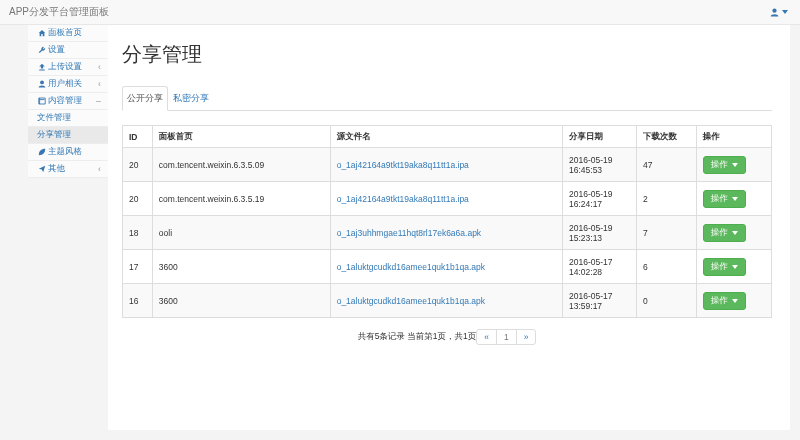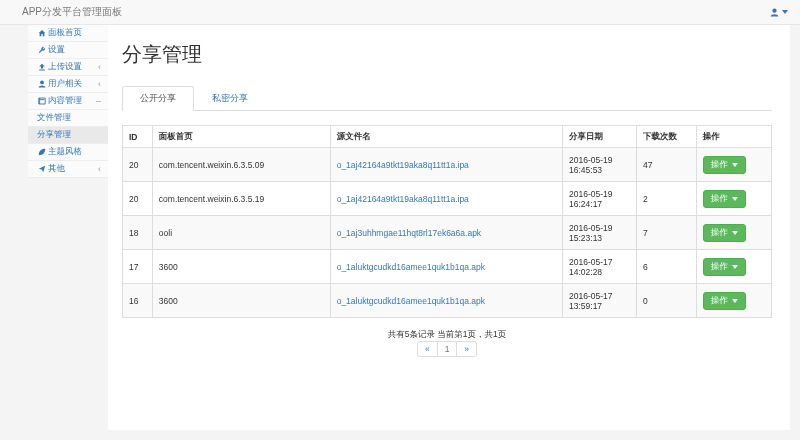--- a/index.html
+++ b/index.html
@@ -5,21 +5,21 @@
   * { margin:0; padding:0; box-sizing:border-box; }
   html,body { width:800px; height:440px; overflow:hidden; }
   body {
     font-family:"Liberation Sans","DejaVu Sans",sans-serif;
     background:#f4f4f4; color:#333; font-size:9px;
   }
   
   .navbar {
     height:25px; background:#f8f8f8; border-bottom:1px solid #e7e7e7;
     display:flex; align-items:center; justify-content:space-between;
-    padding:0 12px 0 22px;
+    padding:0 12px 0 9px;
   }
   .navbar-brand { color:#777; font-size:10px; }
   .user-menu { display:flex; align-items:center; gap:3px; cursor:pointer; }
   .user-menu svg { display:block; }
   .caret {
     width:0; height:0; border-left:3px solid transparent;
     border-right:3px solid transparent; border-top:4px solid #337ab7;
     display:inline-block;
   }
   
@@ -38,21 +38,21 @@
   .side-item.active { background:#e9e9e9; }
   
   .main {
     flex:1; background:#fff; margin-right:10px; height:405px;
     padding:12px 18px 0 14px;
   }
   h1.page-title { font-size:20px; font-weight:normal; color:#333; margin:4px 0 18px; }
   
   .tabs { border-bottom:1px solid #ddd; display:flex; padding-left:0; }
   .tab {
-    font-size:9px; padding:5px 17px; margin-bottom:-1px; cursor:pointer;
+    font-size:9px; padding:5px 4px; margin-bottom:-1px; cursor:pointer;
     border:1px solid transparent; border-radius:3px 3px 0 0; color:#337ab7;
   }
   .tab.active {
     background:#fff; border-color:#ddd #ddd #fff; color:#555; cursor:default;
   }
   
   table.share-table {
     width:100%; border-collapse:collapse; margin-top:14px; font-size:8.5px;
   }
   .share-table th, .share-table td {
@@ -66,21 +66,21 @@
   .col-date { width:11.4%; } .col-dl { width:9.2%; } .col-op { width:11.6%; }
   .btn-op {
     background:#5cb85c; border:1px solid #4cae4c; color:#fff; font-size:8.5px;
     padding:2px 7px; border-radius:3px; cursor:pointer; display:inline-flex;
     align-items:center; gap:4px; font-family:inherit;
   }
   .btn-op .caret { border-top-color:#fff; }
   
   .table-footer {
     display:flex; justify-content:center; align-items:center;
-    margin-top:11px; font-size:8.5px; color:#333;flex-direction:column;
+    margin-top:11px; font-size:8.5px; color:#333;
   }
   .pagination { display:inline-flex; }
   .page-link {
     border:1px solid #ddd; background:#fff; color:#337ab7; padding:2px 7px;
     margin-left:-1px; cursor:pointer; font-size:8.5px;
   }
   .page-link:first-child { border-radius:3px 0 0 3px; margin-left:0; }
   .page-link:last-child { border-radius:0 3px 3px 0; }
   .page-link.current { color:#777; }
   .ico svg, .user-menu svg { fill:#3a77af; }

